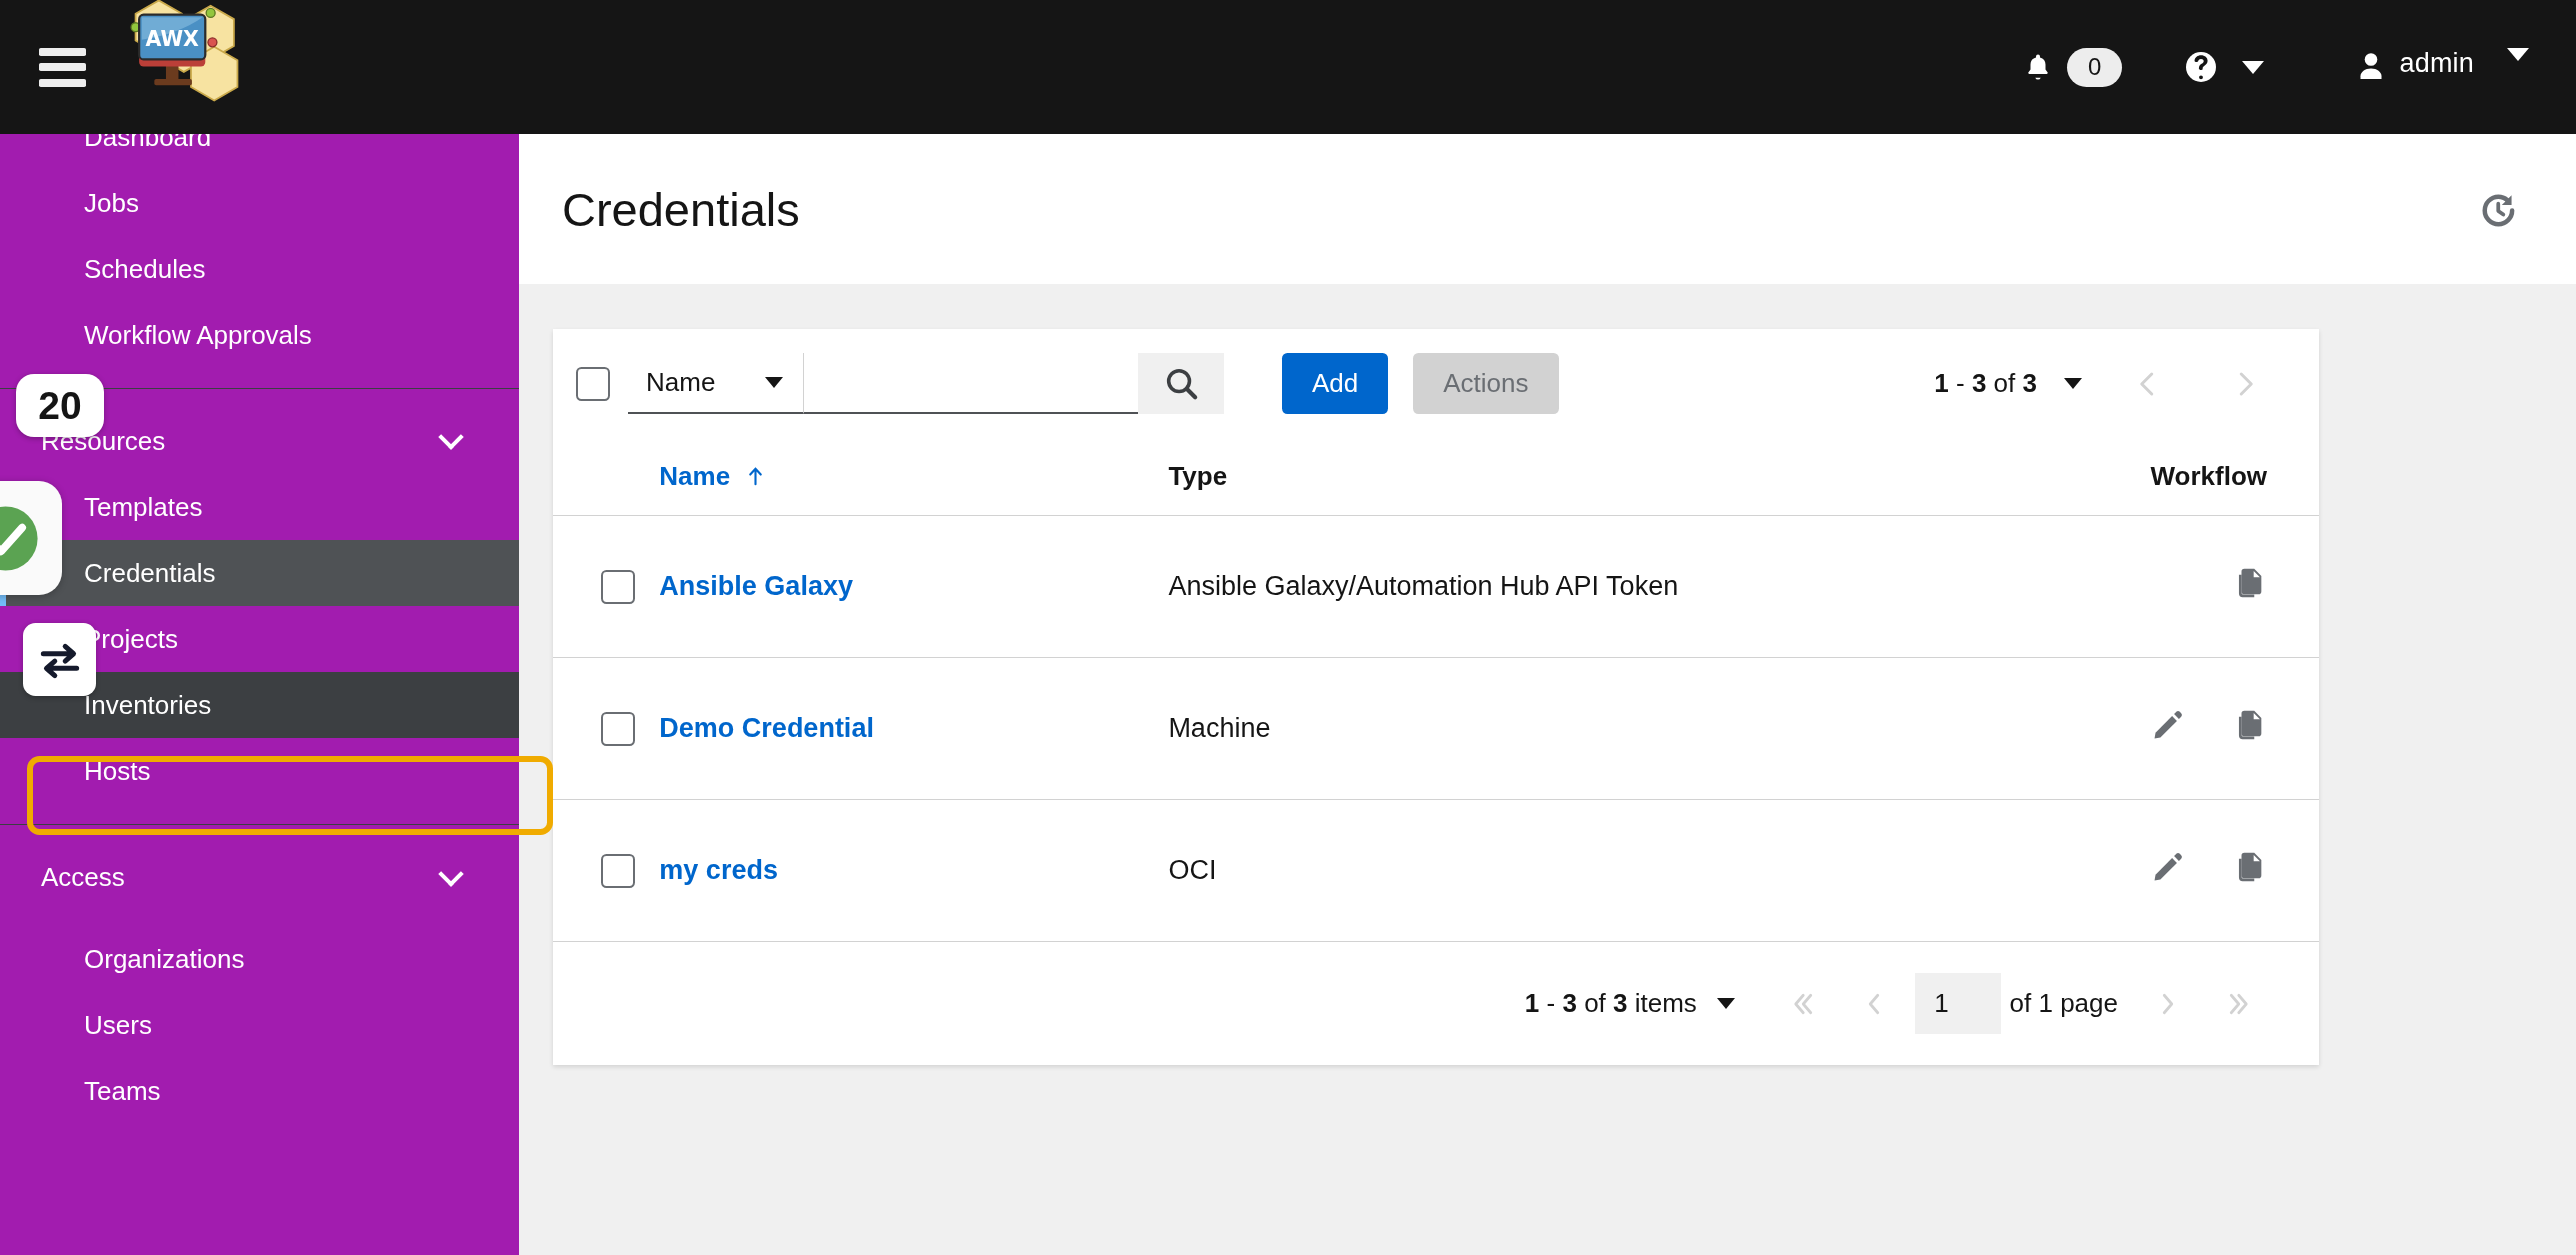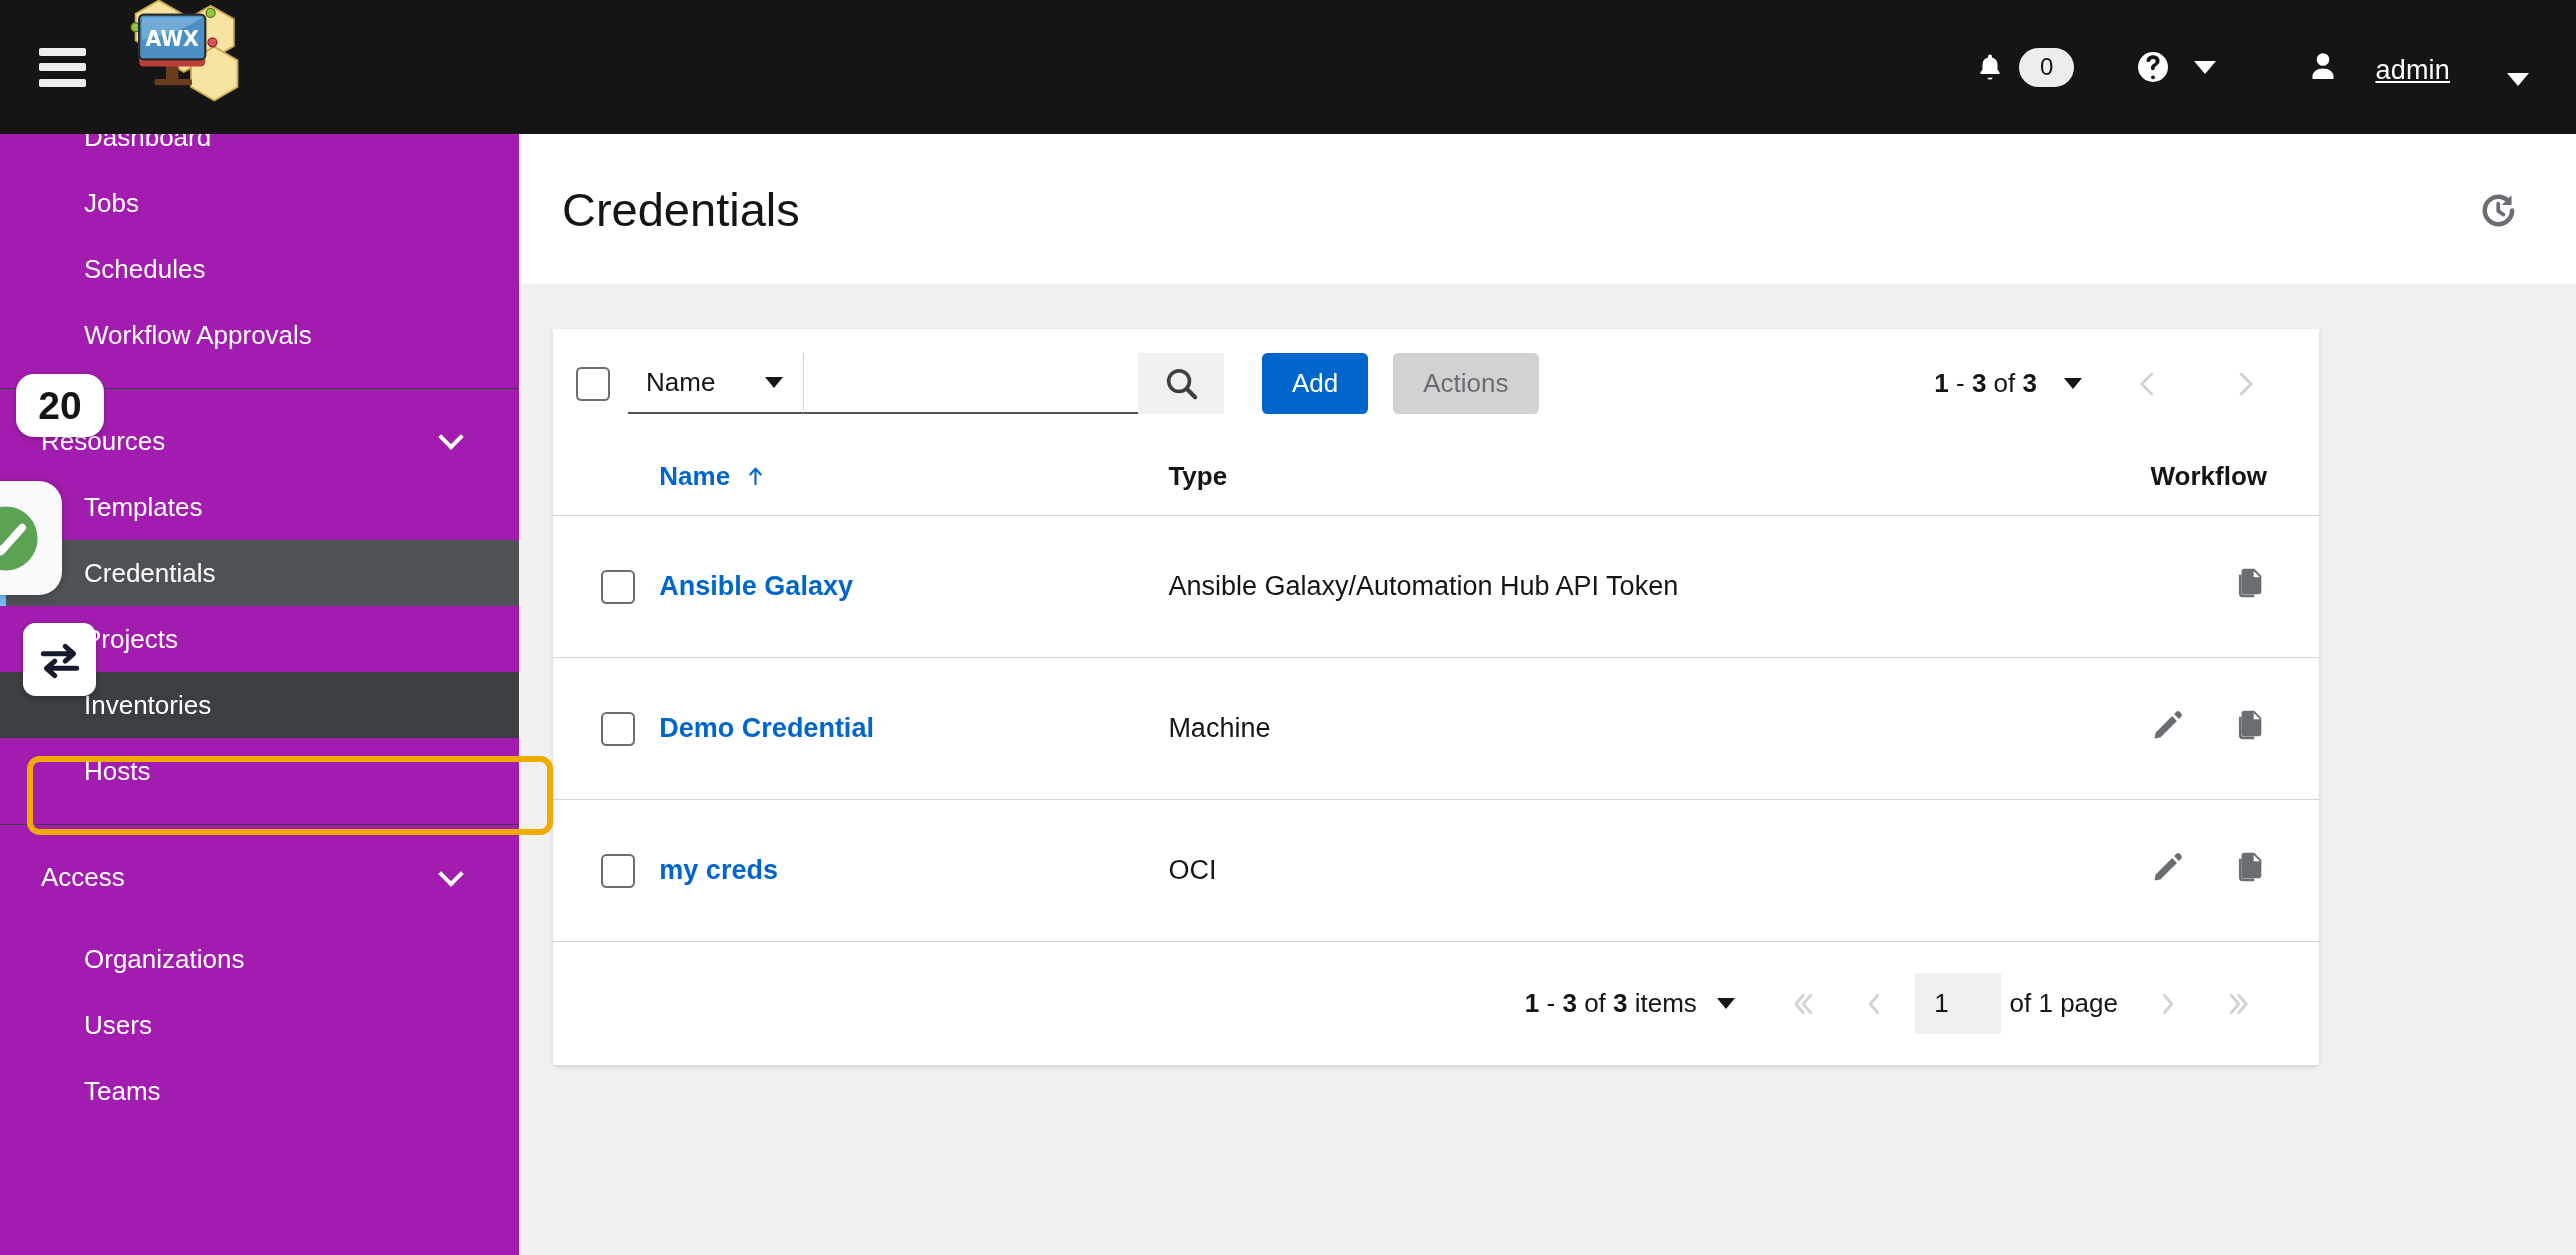--- a/index.html
+++ b/index.html
@@ -35,21 +35,21 @@
   }
   .mh-item { display: flex; align-items: center; color: #ffffff; cursor: pointer; }
   .bell-wrap { display: flex; align-items: center; padding: 0 7.2px 0 18px; }
   .badge-pill {
     background: #ededed; color: #151515;
     border-radius: 19.7px; min-width: 55px; height: 39px;
     display: flex; align-items: center; justify-content: center;
     font-size: 24px; margin-left: 14.3px;
   }
   .help-wrap { display: flex; align-items: center; gap: 23px; padding: 0 25px 0 54px; }
-  .user-wrap { display: flex; align-items: flex-end; gap: 34px; padding-left: 64px; text-decoration: underline; }
+  .user-wrap { display: flex; align-items: flex-start; gap: 10px; padding-left: 64px; }
   .user-name { font-size: 27px; color: #ffffff; letter-spacing: 0.2px; }
   .caret-dn {
     width: 0; height: 0;
     border-left: 11.6px solid transparent; border-right: 11.6px solid transparent;
     border-top: 13.4px solid #ffffff;
   }
 
   
   .sidebar {
     position: absolute; left: 0; top: 134px;
@@ -142,21 +142,21 @@
   }
   .search-btn {
     width: 86px; background: #f0f0f0;
     display: flex; align-items: center; justify-content: center; cursor: pointer;
   }
   .btn {
     height: 61px; border: none; border-radius: 5.4px;
     font-size: 26px; padding: 0 30px; cursor: pointer;
     font-family: "Liberation Sans", sans-serif;
   }
-  .btn-primary { background: #0066cc; color: #ffffff; margin-left: 38px; }
+  .btn-primary { background: #0066cc; color: #ffffff; margin-left: 58px; }
   .btn-disabled { background: #d2d2d2; color: #6a6e73; margin-left: 25px; cursor: not-allowed; }
 
   .tb-pager { margin-left: auto; display: flex; align-items: center; gap: 4px; }
   .pg-text { font-size: 26px; color: #151515; }
   .pg-text b { font-weight: 700; }
   .pg-caret { margin-left: 23px; cursor: pointer; }
   .chevbtn {
     width: 63px; height: 63px; display: flex; align-items: center; justify-content: center;
     cursor: pointer;
   }

